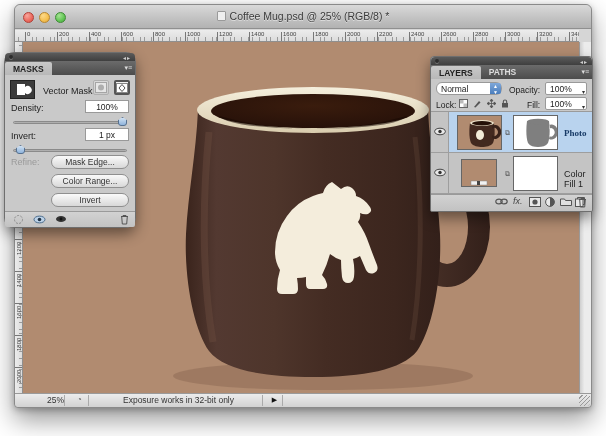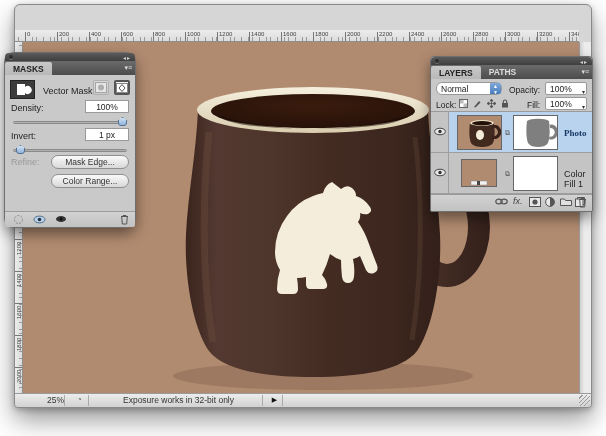--- a/index.html
+++ b/index.html
@@ -121,20 +121,26 @@
     border-top:1px solid #9a9a9a; background:linear-gradient(#d2d2d2,#c2c2c2); border-radius:0 0 2px 2px; }
   .lf-icon { position:absolute; top:2px; }
 
   svg { display:block; }
 </style>
 </head>
 <body>
 
 <div id="doc-window">
 
+  <div id="title-bar">
+    <div id="btn-close" class="traffic"></div>
+    <div id="btn-min" class="traffic"></div>
+    <div id="btn-zoom" class="traffic"></div>
+    <div id="window-title"><span id="proxy-icon"></span><span>Coffee Mug.psd @ 25% (RGB/8) *</span></div>
+  </div>
 
   <div id="ruler-corner"></div>
   <div id="ruler-top" class="ruler">
       <div class="tickmajor-t" style="left: 10px;"></div>
       <span class="ruler-num" style="left: 12px; top: 1px;">0</span>
       <div class="tickmajor-t" style="left: 42px;"></div>
       <span class="ruler-num" style="left: 44px; top: 1px;">200</span>
       <div class="tickmajor-t" style="left: 74px;"></div>
       <span class="ruler-num" style="left: 76px; top: 1px;">400</span>
       <div class="tickmajor-t" style="left: 106px;"></div>
@@ -299,20 +305,21 @@
 
     <div class="mp-row-label" style="top:56px">Invert:</div>
     <div class="mp-value" style="top:53px">1 px</div>
     <div class="slider-track" style="top:74px">
       <div class="slider-thumb" style="left:2px"></div>
     </div>
 
     <div id="refine-label">Refine:</div>
     <div class="pill-btn" style="top:80px">Mask Edge...</div>
     <div class="pill-btn" style="top:99px">Color Range...</div>
+    <div class="pill-btn" style="top:118px">Invert</div>
   </div>
   <div id="masks-footer">
     <div class="mf-icon" style="left:8px">
       <svg width="11" height="11" viewBox="0 0 11 11">
           <circle cx="5.5" cy="5.5" r="4" fill="none" stroke="#8a8a8a" stroke-dasharray="2 1.4"></circle>
         </svg>
     </div>
     <div class="mf-icon" style="left:28px">
       <svg width="13" height="11" viewBox="0 0 13 11">
           <ellipse cx="6.5" cy="5.5" rx="5.5" ry="3.4" fill="#bcd2e8" stroke="#4a6a8a"></ellipse>

